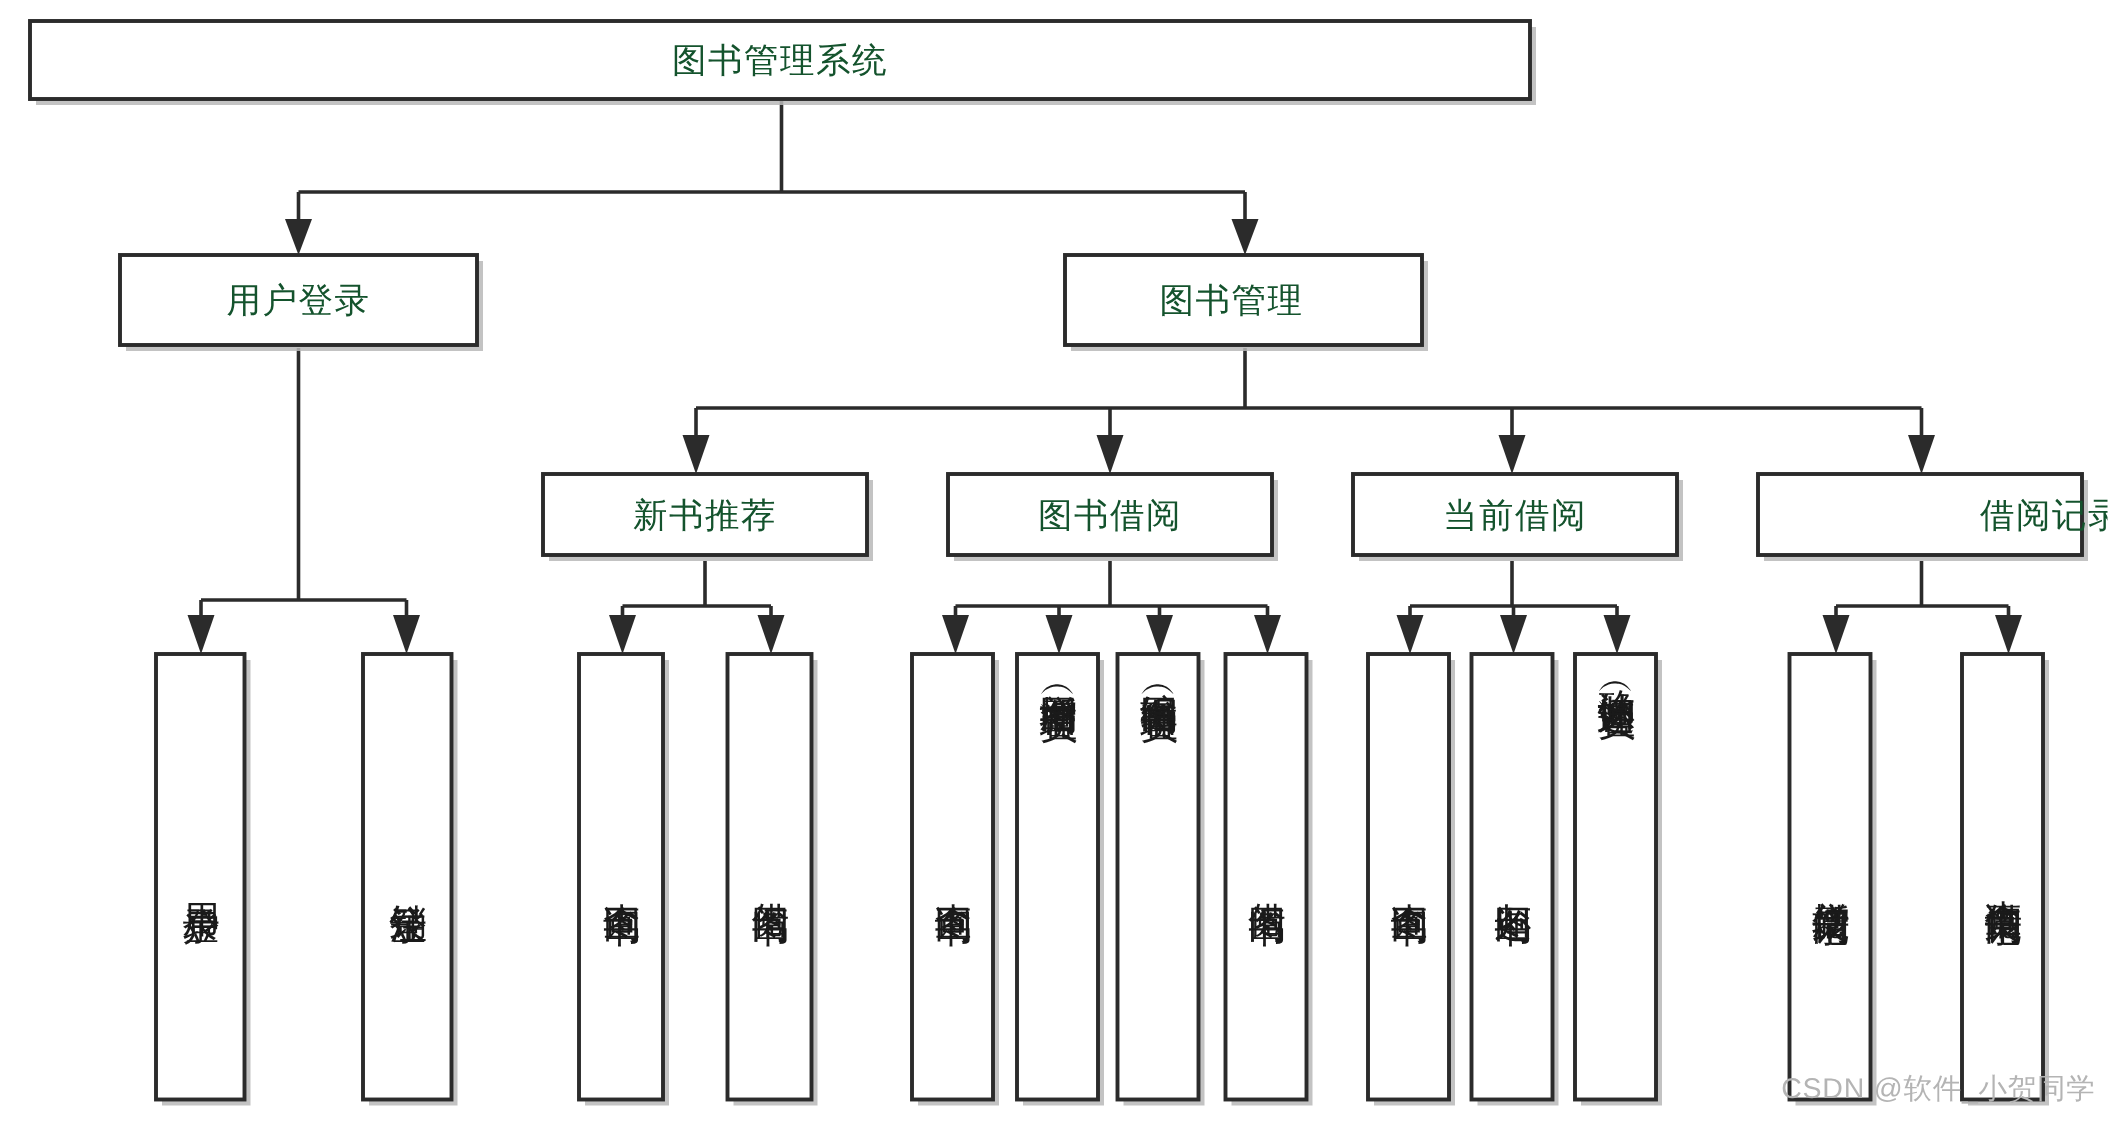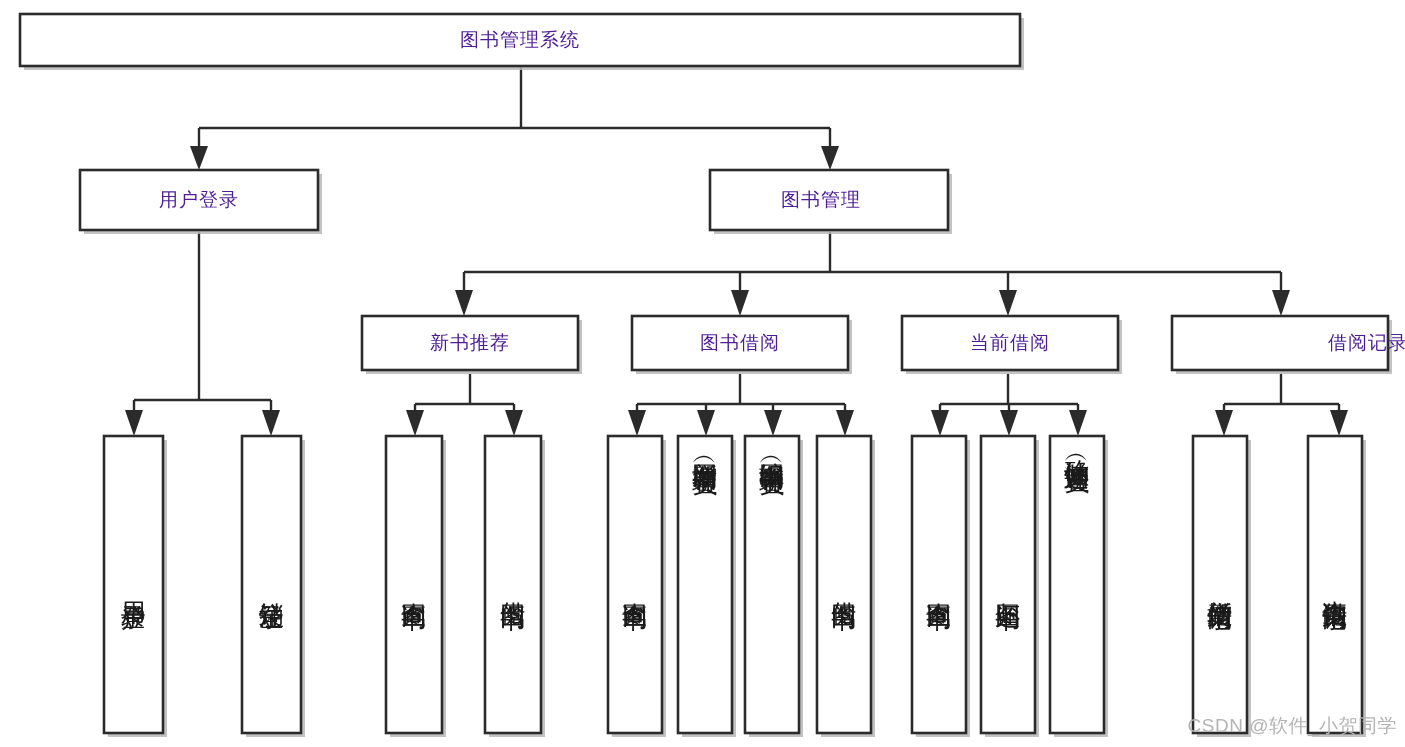--- a/index.html
+++ b/index.html
@@ -67,22 +67,22 @@
   }
   .hlabel-box {
     position: absolute;
     display: flex;
     align-items: center;
     justify-content: center;
     pointer-events: none;
   }
   .hlabel-text {
     font-family: "Liberation Sans", "DejaVu Sans", sans-serif;
-    font-size: 19px;
-    color: #4c1d95;
+    font-size: 23px;
+    color: #14532d;
     letter-spacing: 1px;
     white-space: nowrap;
     text-align: center;
   }
   #watermark {
     position: absolute;
     right: 8px;
     bottom: 8px;
     font-family: "Liberation Sans", "DejaVu Sans", sans-serif;
     font-size: 19px;

